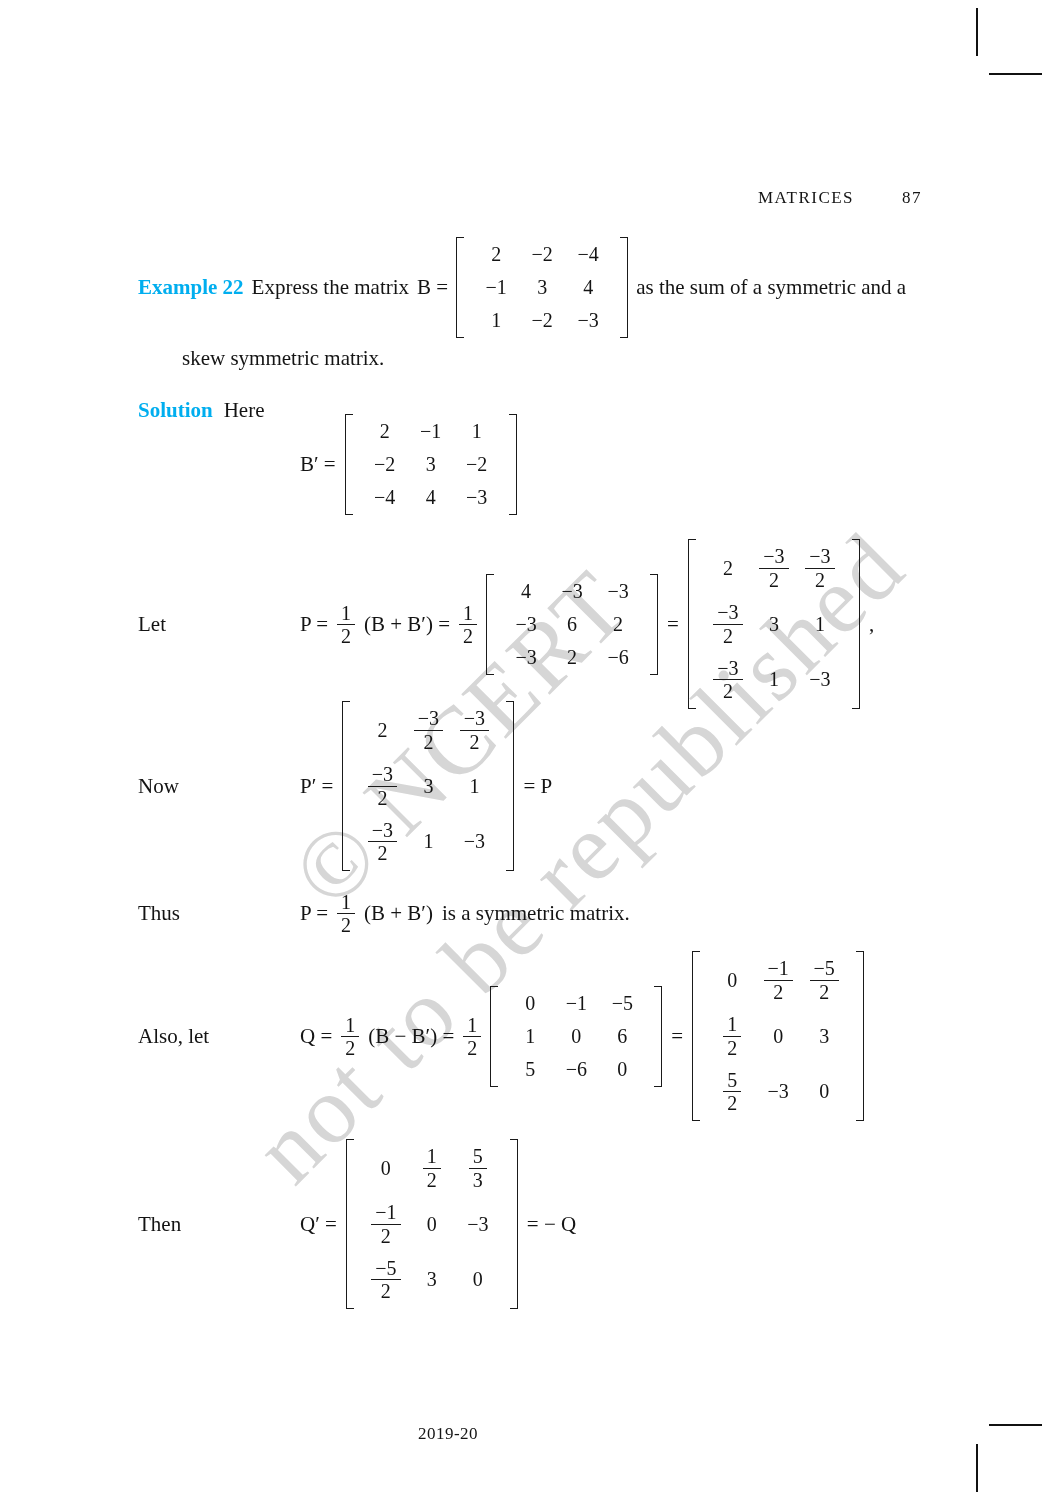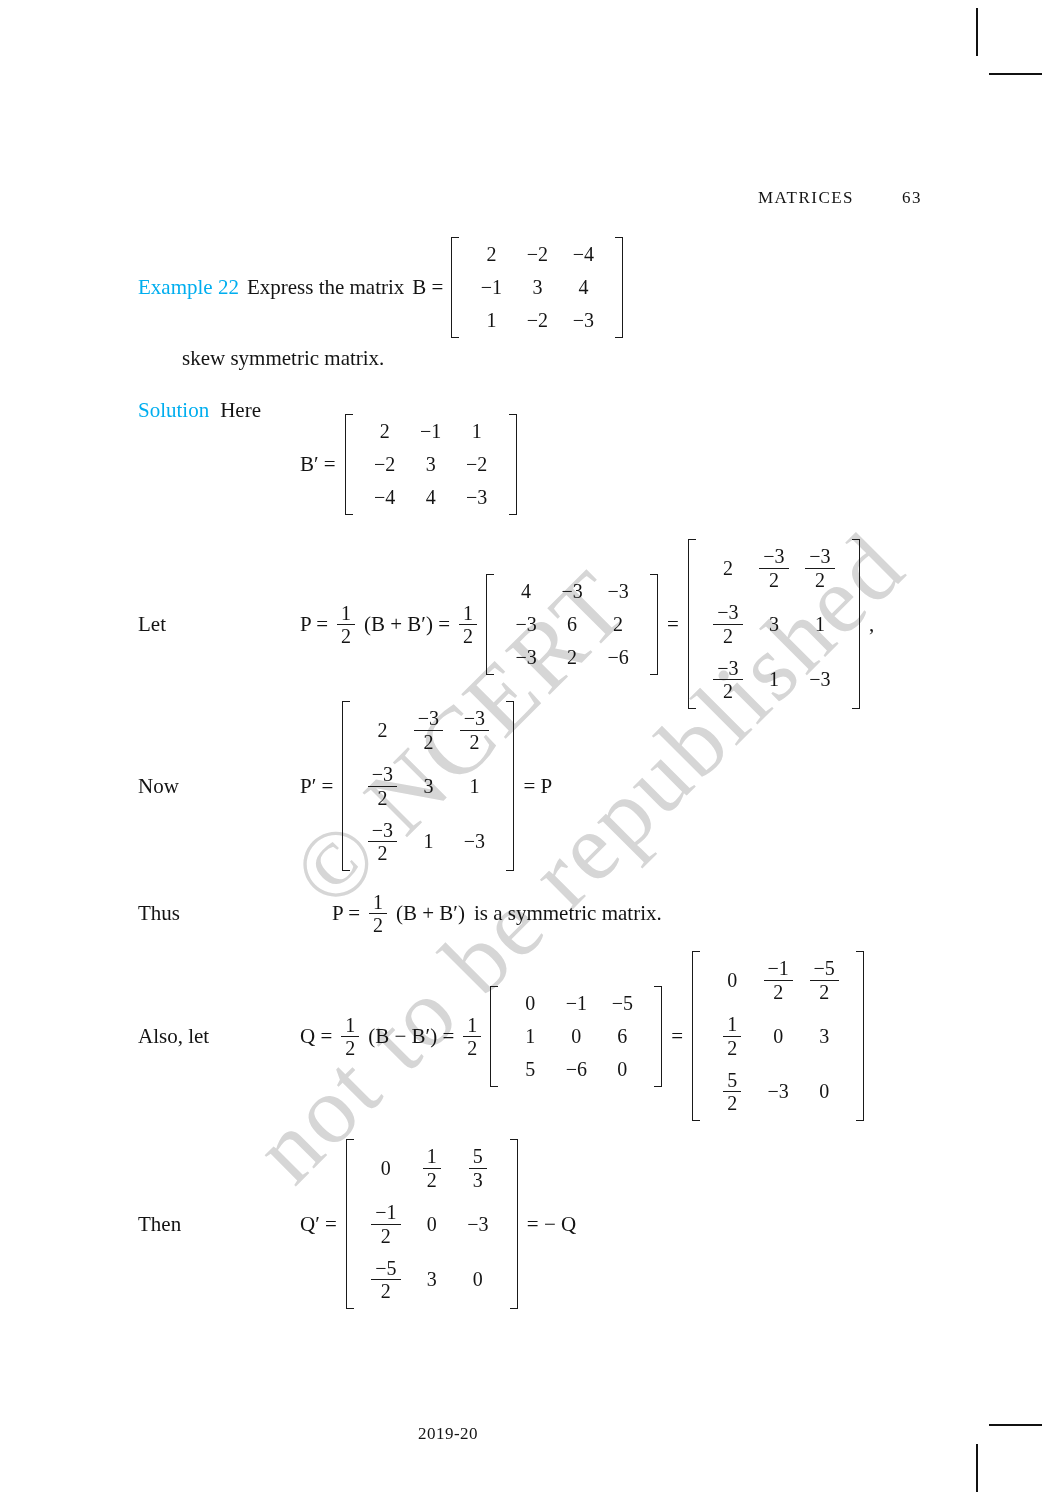--- a/index.html
+++ b/index.html
@@ -24,29 +24,29 @@
   .cm-tr-h { left:989px; top:73px;   width:53px; height:2px; }
   .cm-br-h { left:989px; top:1424px; width:53px; height:2px; }
   .cm-br-v { left:976px; top:1444px; width:2px;  height:48px; }
   
   .hdr { position:absolute; top:188px; left:758px; font-size:17px; letter-spacing:1.5px; display:flex; gap:48px;align-items:center; }
   .ftr { position:absolute; top:1424px; left:0; width:896px; text-align:center; font-size:17px; letter-spacing:0.5px; }
   
   .row { position:absolute; left:138px; display:flex; align-items:center; }
   .lbl { width:162px; flex:none; }
   .eq  { display:flex; align-items:center; gap:9px; }
-  .accent { color:var(--accent); font-weight:normal; }
+  .accent { color:var(--accent); font-weight:bold; }
   .plain { position:absolute; left:138px; }
   .r-example { top:228px;  height:118px; width:880px; }
   .p-skew    { top:346px;margin-left:44px; }
   .p-sol     { top:378px;  display:flex; gap:11px;margin-top:20px; }
   .r-bprime  { top:408px;  height:112px; }
   .r-let     { top:528px;  height:192px; }
   .r-now     { top:692px;  height:188px; }
-  .r-thus    { top:886px;  height:54px;gap:32px;  }
+  .r-thus    { top:886px;  height:54px;  }
   .r-also    { top:942px;  height:188px; }
   .r-then    { top:1128px; height:192px; }
   
   .mtx { display:inline-flex; align-items:stretch; font-size:20px; }
   .br { width:8px; flex:none; border:1.5px solid #1a1a1a; }
   .br.l { border-right:none; }
   .br.r { border-left:none; }
   .mbody { display:flex; flex-direction:column; justify-content:center; padding:5px 9px; gap:8px; }
   .mrow { display:flex; }
   .mcell { min-width:46px; display:flex; align-items:center; justify-content:center; padding:1px 8px; }
@@ -67,21 +67,21 @@
 
   <div class="layer">
 
     <span class="cm cm-tr-v"></span>
     <span class="cm cm-tr-h"></span>
     <span class="cm cm-br-h"></span>
     <span class="cm cm-br-v"></span>
 
     <div class="hdr">
       <span>MATRICES</span>
-      <span>63</span>
+      <span>87</span>
     </div>
 
     <div class="row r-example">
       <span class="eq" style="gap:8px;">
         <span class="accent">Example 22</span>
         <span>Express the matrix</span>
         <span>B =</span>
         <span class="mtx">
             <span class="br l"></span>
             <span class="mbody">
@@ -114,20 +114,21 @@
                 <span class="mcell">
                   <span>−2</span>
                 </span>
                 <span class="mcell">
                   <span>−3</span>
                 </span>
               </span>
             </span>
             <span class="br r"></span>
           </span>
+        <span>as the sum of a symmetric and a</span>
       </span>
     </div>
     <div class="plain p-skew">skew symmetric matrix.</div>
 
     <div class="plain p-sol">
       <span class="accent">Solution</span>
       <span>Here</span>
     </div>
 
     <div class="row r-bprime">

